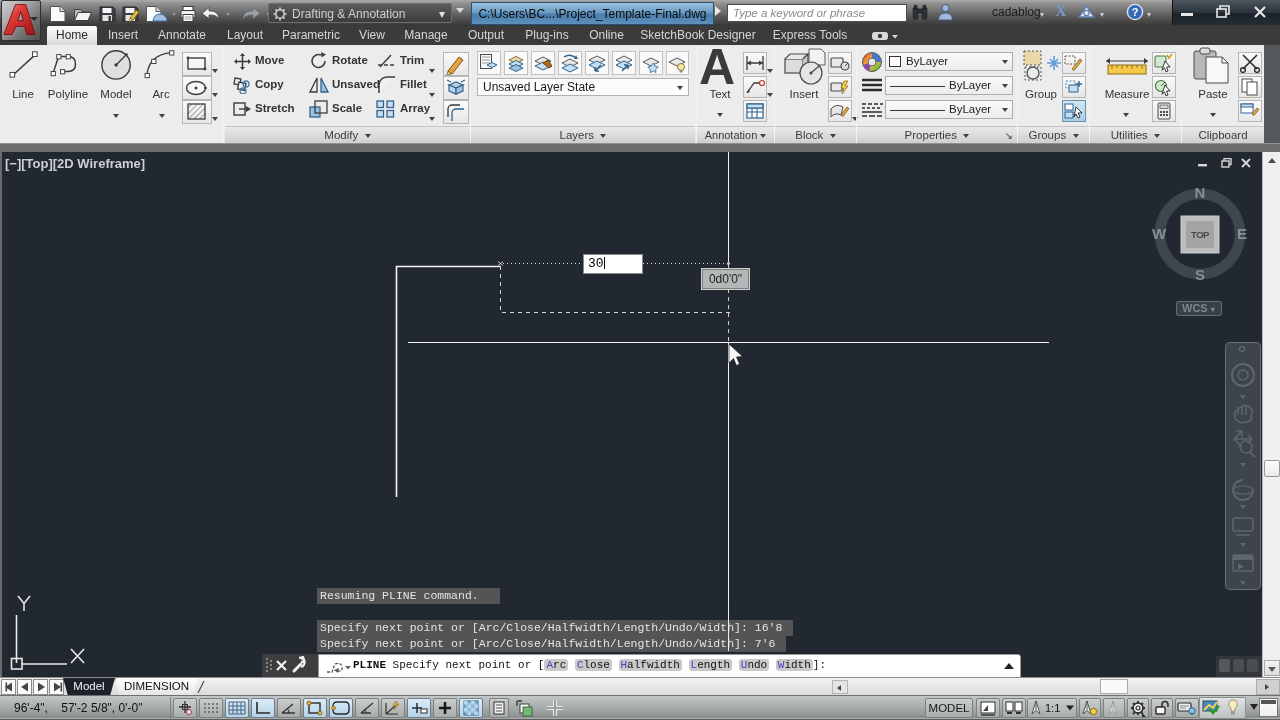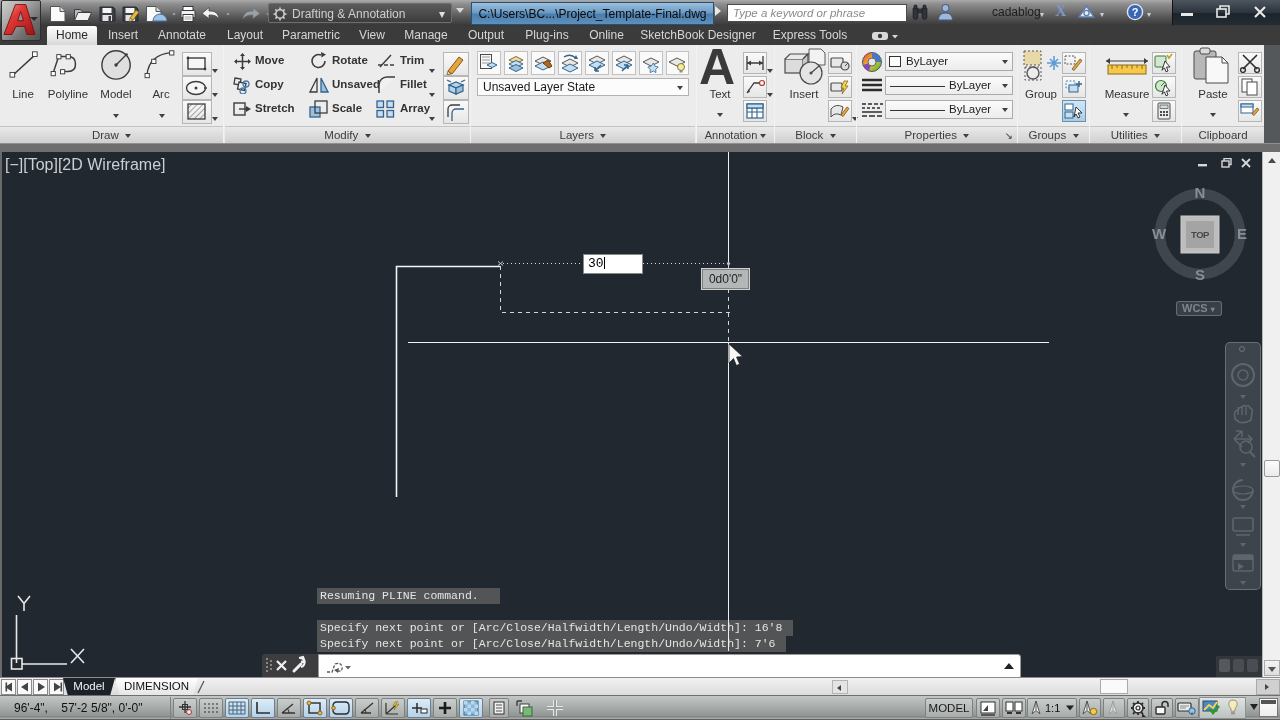--- a/index.html
+++ b/index.html
@@ -37,21 +37,21 @@
     background:linear-gradient(#e9e9e9,#cfcfcf); border-top:1px solid #c4c4c4;
     font-size:11.5px; color:#3c3c3c; text-align:center; line-height:16px; }
   .psep { position:absolute; top:0; width:1px; height:98px; background:#bcbcbc; border-right:1px solid #f2f2f2; }
   .biglabel { position:absolute; font-size:11.5px; color:#333; text-align:center; }
   .small-label { font-size:11.5px; color:#333;font-weight:bold; }
   .downarr { width:0; height:0; border-left:3.5px solid transparent; border-right:3.5px solid transparent; border-top:4px solid #404040; display:inline-block; }
 
   
   #canvas { position:absolute; left:0; top:152px; width:1262px; height:525px; background:#212830; }
   #sepband { position:absolute; left:0; top:144px; width:1280px; height:8px; background:#6e6e6e; }
-  #vplabel { position:absolute; left:5px; top:4px; color:#cccfd3; font-size:16px; font-weight:normal; }
+  #vplabel { position:absolute; left:5px; top:4px; color:#cccfd3; font-size:13px; font-weight:bold; }
   #vscroll { position:absolute; left:1262px; top:152px; width:18px; height:525px; background:#f0f0f0; border-left:1px solid #b8b8b8;}
 
   
   .histline { position:absolute; left:317px; height:16px; background:rgba(88,88,90,0.92); color:#e4e4e4;
     font-family:"Liberation Mono",monospace; font-size:11.5px; line-height:16px; padding:0 3px; white-space:pre; overflow:hidden; }
 
   
   #cmdhandle { position:absolute; left:262px; top:502px; width:56px; height:25px; background:#3d3d3f; border-radius:3px 0 0 3px; }
   #cmdbar { position:absolute; left:318px; top:502px; width:703px; height:25px; background:#fff;
     border:1px solid #9a9a9a; border-radius:0 3px 3px 3px;
@@ -245,21 +245,20 @@
         <svg width="28" height="22" viewBox="0 0 28 22">
           <defs>
               <pattern id="hat" width="4" height="4" patternUnits="userSpaceOnUse" patternTransform="rotate(45)">
                 <path d="M0,0 V4" stroke="#555" stroke-width="1"></path>
               </pattern>
             </defs>
           <rect x="5" y="3" width="17" height="15" fill="url(#hat)" stroke="#3c3c3c" stroke-width="1.3"></rect>
         </svg>
       </div>
       <div class="abs" style="left:212px;top:62px"><span class="downarr"></span></div>
-      <div class="foot">Draw &nbsp;<span class="downarr" style="margin-bottom:1px"></span></div>
     </div>
     <div class="psep" style="left:223px"></div>
 
     <div class="panel" style="left:225px;width:245px">
 
       <svg class="abs" style="left:9px;top:8px" width="17" height="17" viewBox="0 0 17 17">
         <g stroke="#3c3c3c" stroke-width="1.5">
             <path d="M8.5,1 V16 M1,8.5 H16"></path>
           </g>
         <g fill="#3c3c3c">
@@ -735,20 +734,21 @@
         <path d="M32,17 l7,-7" stroke="#f0f0f0" stroke-width="3" stroke-linecap="round"></path>
         <path d="M37,4 a4.2,4.2 0 1 1 2,9 M37,4 l4,-1 1.5,4 -3.5,1" fill="none" stroke="#f0f0f0" stroke-width="2.2"></path>
       </svg>
     </div>
     <div id="cmdbar">
       <svg style="position:absolute;left:6px;top:5px" width="26" height="15" viewBox="0 0 26 15">
         <path d="M2,12 h5 l3,-8 q6,-2 7,3 q1,5 -5,4" fill="none" stroke="#555" stroke-width="1.3" stroke-dasharray="3,1.5"></path>
         <path d="M13,13 l-4,-3 5,-2 z" fill="#555"></path>
         <path d="M20,6 l3,3.5 3,-3.5 z" fill="#666"></path>
       </svg>
+      <div style="position:absolute;left:34px;top:4px;white-space:pre"><b>PLINE</b> Specify next point or [<span class="pill"><b>A</b>rc</span> <span class="pill"><b>C</b>lose</span> <span class="pill"><b>H</b>alfwidth</span> <span class="pill"><b>L</b>ength</span> <span class="pill"><b>U</b>ndo</span> <span class="pill"><b>W</b>idth</span>]:</div>
       <div style="position:absolute;right:6px;top:8px;width:0;height:0;border-left:5px solid transparent;border-right:5px solid transparent;border-bottom:6px solid #222"></div>
     </div>
 
     <div class="abs" style="left:1216px;top:504px;width:46px;height:21px;background:#33373c">
       <div class="abs" style="left:3px;top:3px;width:11px;height:13px;background:#55585c;border-radius:2px"></div>
       <div class="abs" style="left:17px;top:3px;width:11px;height:13px;background:#4a4d51;border-radius:2px"></div>
       <div class="abs" style="left:31px;top:3px;width:11px;height:13px;background:#4a4d51;border-radius:2px"></div>
     </div>
   </div>
   <div id="vscroll">

